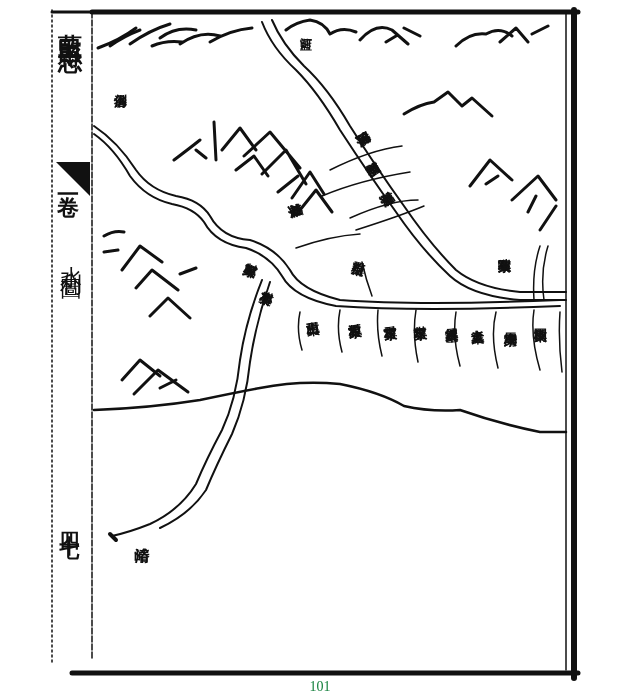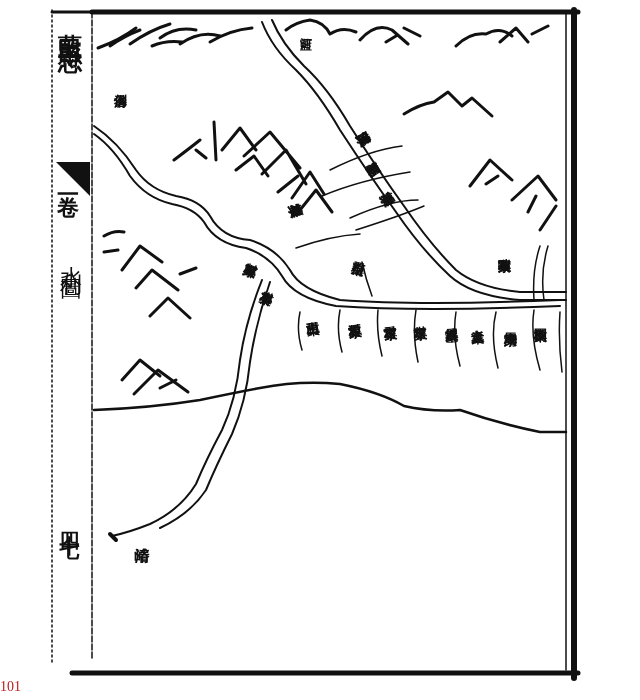--- a/index.html
+++ b/index.html
@@ -6,21 +6,21 @@
   body{width:640px;height:700px;position:relative;overflow:hidden;font-family:"DejaVu Serif","Liberation Serif",serif;color:#111;}
   .page{position:absolute;left:0;top:0;width:640px;height:700px;}
   svg.map{position:absolute;left:0;top:0;}
   .vtext{position:absolute;writing-mode:vertical-rl;text-orientation:upright;font-family:"DejaVu Serif","Liberation Serif",serif;color:#111;font-weight:bold;line-height:1;letter-spacing:1px;}
   .side-title{left:58px;top:14px;font-size:24px;letter-spacing:5px;}
   .side-juan{left:58px;top:178px;font-size:22px;letter-spacing:5px;}
   .side-section{left:60px;top:248px;font-size:22px;letter-spacing:7px;font-weight:normal;}
   .side-leaf{left:60px;top:516px;font-size:20px;letter-spacing:4px;}
   .lbl{font-size:15px;letter-spacing:0;}
   .lbl-sm{font-size:13px;letter-spacing:0;}
-  .page-number{position:absolute;left:0;width:640px;top:679px;text-align:left;font-size:14px;font-family:"Liberation Serif","DejaVu Serif",serif;font-weight:normal;color:#b91c1c;}
+  .page-number{position:absolute;left:0;width:640px;top:679px;text-align:center;font-size:14px;font-family:"Liberation Serif","DejaVu Serif",serif;font-weight:normal;color:#15803d;}
   .rot{transform-origin:center;}
 </style>
 </head>
 <body>
 
 <div class="page">
 
   <svg class="map" width="640" height="700" viewBox="0 0 640 700">
     <g fill="none" stroke="#111" stroke-linecap="round" stroke-linejoin="round">
 

